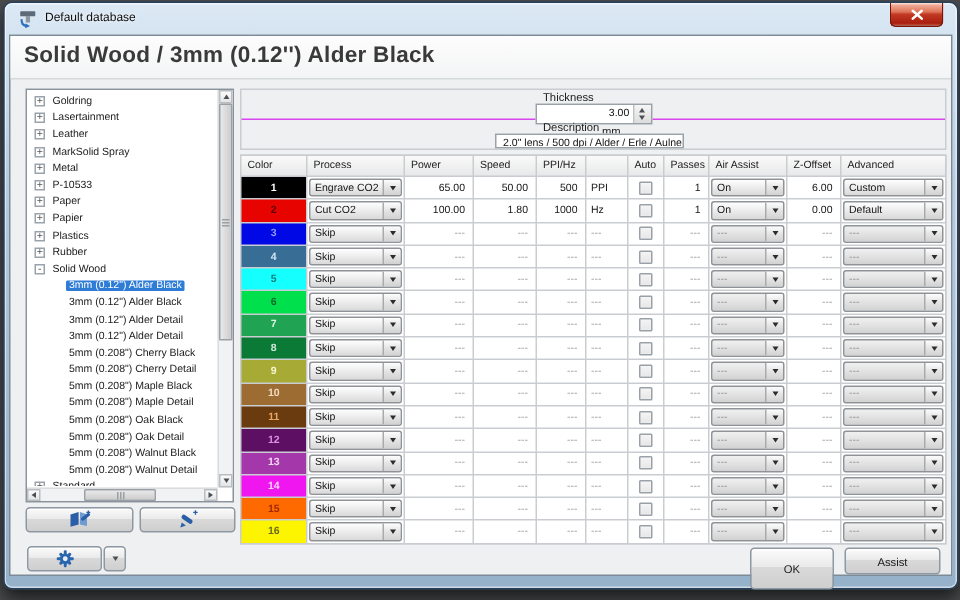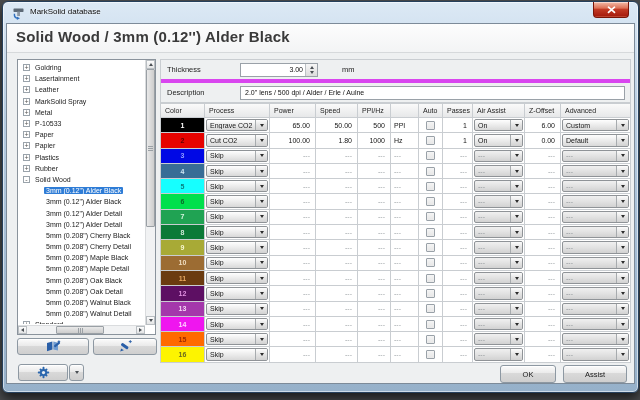--- a/index.html
+++ b/index.html
@@ -47,22 +47,22 @@
   .tri.lf{border-top:2.5px solid transparent;border-bottom:2.5px solid transparent;border-right:3px solid #4a4f54;}
   .tri.rt{border-top:2.5px solid transparent;border-bottom:2.5px solid transparent;border-left:3px solid #4a4f54;}
 
   
   .btn{position:absolute;background:linear-gradient(#fbfbfb,#eaeaea 45%,#d9d9d9 46%,#cfcfcf);
        border:1px solid #8d98a2;border-radius:3px;box-sizing:border-box;box-shadow:inset 0 1px 0 #fff;
        display:flex;align-items:center;justify-content:center;font-size:7.5px;color:#1a1a1a;cursor:default;}
 
   
   .fields{position:absolute;left:153px;top:35px;width:471px;border:1px solid #c9cdd1;box-sizing:border-box;background:#eef0f1;}
-  .frow{height:19px;display:flex;align-items:center;}
-  .frow + .frow{border-top:4px solid #d946ef;}
+  .frow{height:19px;display:flex;align-items:center;flex-direction:column;}
+  .frow + .frow{border-top:1px solid #d946ef;}
   .flabel{width:73px;padding-left:6px;font-size:7.5px;color:#1c1c1c;flex:none;}
   .input{background:#fff;border:1px solid #9aa1a8;box-sizing:border-box;height:14px;font-size:7px;color:#111;}
   .thick{width:78px;display:flex;align-items:stretch;}
   .thick .val{flex:1;text-align:right;line-height:12px;padding-right:2px;}
   .spin{width:11px;border-left:1px solid #bcc1c5;background:linear-gradient(#f6f6f6,#dcdcdc);
         display:flex;flex-direction:column;align-items:center;justify-content:center;gap:2px;}
   .unitlbl{margin-left:24px;font-size:7.5px;color:#1c1c1c;}
   .desc{flex:1;margin-right:5px;line-height:12px;padding-left:4px;white-space:nowrap;overflow:hidden;}
 
   
@@ -93,21 +93,21 @@
 <div class="win">
   <div class="titlebar">
     <span class="app-icon">
       <svg width="13" height="13" viewBox="0 0 13 13">
         <rect x="1.5" y="1.5" width="10" height="3.4" rx="0.6" fill="#5d6a77"></rect>
         <rect x="5.2" y="4.6" width="2.8" height="4.4" fill="#8b97a3"></rect>
         <path d="M2.4 6.8 q-0.4 4 3.4 4.6" stroke="#2e6fbe" stroke-width="1.4" fill="none"></path>
         <path d="M5 9.7 l3 1.6 -3.2 1.6 z" fill="#2e6fbe"></path>
       </svg>
     </span>
-    <span class="title-text">MarkSolid database</span>
+    <span class="title-text">Default database</span>
     <span class="close-btn">
       <svg width="9" height="8" viewBox="0 0 9 8">
         <path d="M1.5 1.2 L7.5 6.4 M7.5 1.2 L1.5 6.4" stroke="#ffffff" stroke-width="1.7" stroke-linecap="round"></path>
       </svg>
     </span>
   </div>
 
   <div class="client">
     <div class="hdrband">
       <span class="big">Solid Wood / 3mm (0.12'') Alder Black</span>
@@ -834,16 +834,16 @@
         <div class="c ddc">
           <div class="dd dis">
             <div class="lbl">---</div>
             <div class="arr">
               <i class="tri"></i>
             </div>
           </div>
         </div>
       </div>
 
-    <div class="btn" style="left:493px;top:341px;width:56px;height:18px;font-size:7.5px;">OK</div>
+    <div class="btn" style="left:493px;top:341px;width:56px;height:28px;font-size:7.5px;">OK</div>
     <div class="btn" style="left:556px;top:341px;width:64px;height:18px;font-size:7.5px;">Assist</div>
   </div>
 </div>
 
 </body></html>

